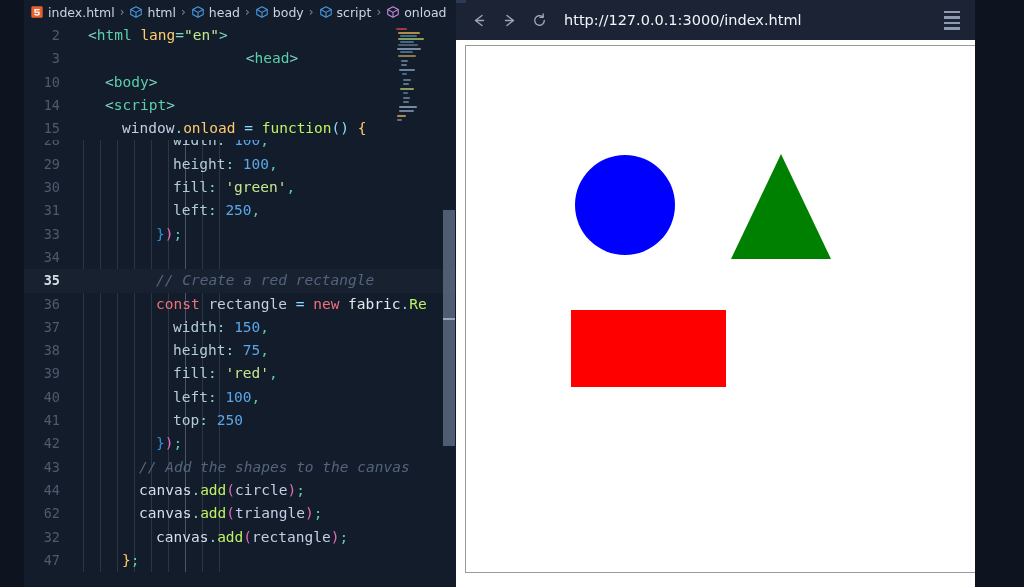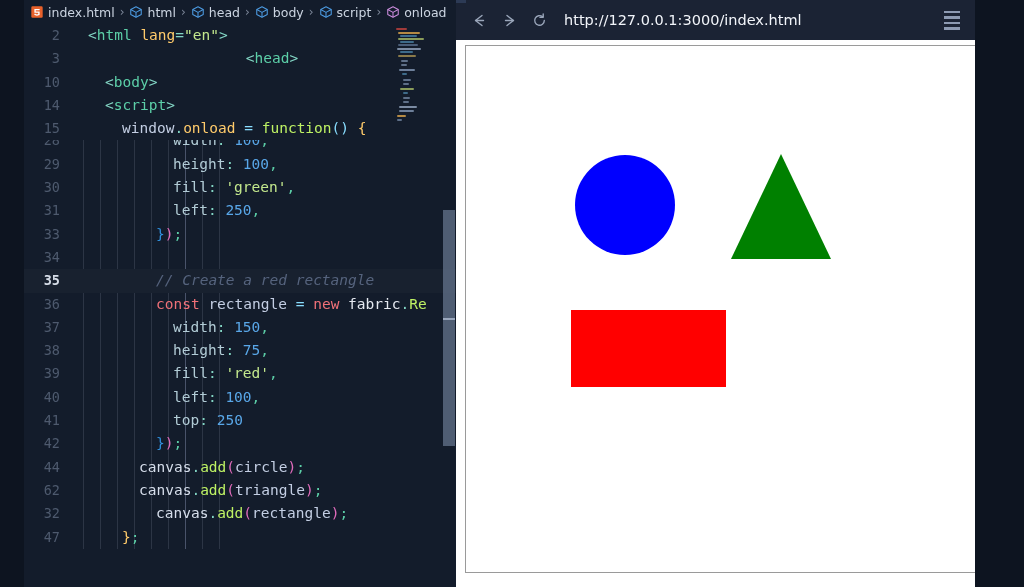--- a/index.html
+++ b/index.html
@@ -273,20 +273,21 @@
           <div class="row"><span class="ln">33</span><span class="code" style="padding-left: 85px;"><span class="t-brace-b">}</span><span class="t-paren-p">)</span><span class="t-semi">;</span></span></div>
           <div class="row"><span class="ln">34</span><span class="code" style="padding-left: 0px;"></span></div>
           <div class="row active"><span class="ln">35</span><span class="code" style="padding-left: 85px;"><span class="t-comment">// Create a red rectangle</span></span></div>
           <div class="row"><span class="ln">36</span><span class="code" style="padding-left: 85px;"><span class="t-kw">const</span><span class="t-var"> </span><span class="t-var">rectangle</span><span class="t-var"> </span><span class="t-op">=</span><span class="t-var"> </span><span class="t-kw">new</span><span class="t-var"> </span><span class="t-obj">fabric</span><span class="t-punct">.</span><span class="t-fn">R</span><span class="t-fn">e</span></span></div>
           <div class="row"><span class="ln">37</span><span class="code" style="padding-left: 102px;"><span class="t-prop">width</span><span class="t-punct">:</span><span class="t-var"> </span><span class="t-num">150</span><span class="t-semi">,</span></span></div>
           <div class="row"><span class="ln">38</span><span class="code" style="padding-left: 102px;"><span class="t-prop">height</span><span class="t-punct">:</span><span class="t-var"> </span><span class="t-num">75</span><span class="t-semi">,</span></span></div>
           <div class="row"><span class="ln">39</span><span class="code" style="padding-left: 102px;"><span class="t-prop">fill</span><span class="t-punct">:</span><span class="t-var"> </span><span class="t-str">'red'</span><span class="t-semi">,</span></span></div>
           <div class="row"><span class="ln">40</span><span class="code" style="padding-left: 102px;"><span class="t-prop">left</span><span class="t-punct">:</span><span class="t-var"> </span><span class="t-num">100</span><span class="t-semi">,</span></span></div>
           <div class="row"><span class="ln">41</span><span class="code" style="padding-left: 102px;"><span class="t-prop">top</span><span class="t-punct">:</span><span class="t-var"> </span><span class="t-num">250</span></span></div>
           <div class="row"><span class="ln">42</span><span class="code" style="padding-left: 85px;"><span class="t-brace-b">}</span><span class="t-paren-p">)</span><span class="t-semi">;</span></span></div>
+          <div class="row"><span class="ln">43</span><span class="code" style="padding-left: 68px;"><span class="t-comment">// Add the shapes to the canvas</span></span></div>
           <div class="row"><span class="ln">44</span><span class="code" style="padding-left: 68px;"><span class="t-white">canvas</span><span class="t-punct">.</span><span class="t-fn">add</span><span class="t-paren-p">(</span><span class="t-var">circle</span><span class="t-paren-p">)</span><span class="t-semi">;</span></span></div>
           <div class="row"><span class="ln">62</span><span class="code" style="padding-left: 68px;"><span class="t-white">canvas</span><span class="t-punct">.</span><span class="t-fn">add</span><span class="t-paren-p">(</span><span class="t-var">triangle</span><span class="t-paren-p">)</span><span class="t-semi">;</span></span></div>
           <div class="row"><span class="ln">32</span><span class="code" style="padding-left: 85px;"><span class="t-white">canvas</span><span class="t-punct">.</span><span class="t-fn">add</span><span class="t-paren-p">(</span><span class="t-var">rectangle</span><span class="t-paren-p">)</span><span class="t-semi">;</span></span></div>
           <div class="row"><span class="ln">47</span><span class="code" style="padding-left: 51px;"><span class="t-brace-y">}</span><span class="t-semi">;</span></span></div>
         </div>
     </div>
 
     <div class="v-shadow-top"></div>
 
     <div class="minimap" id="minimap">

